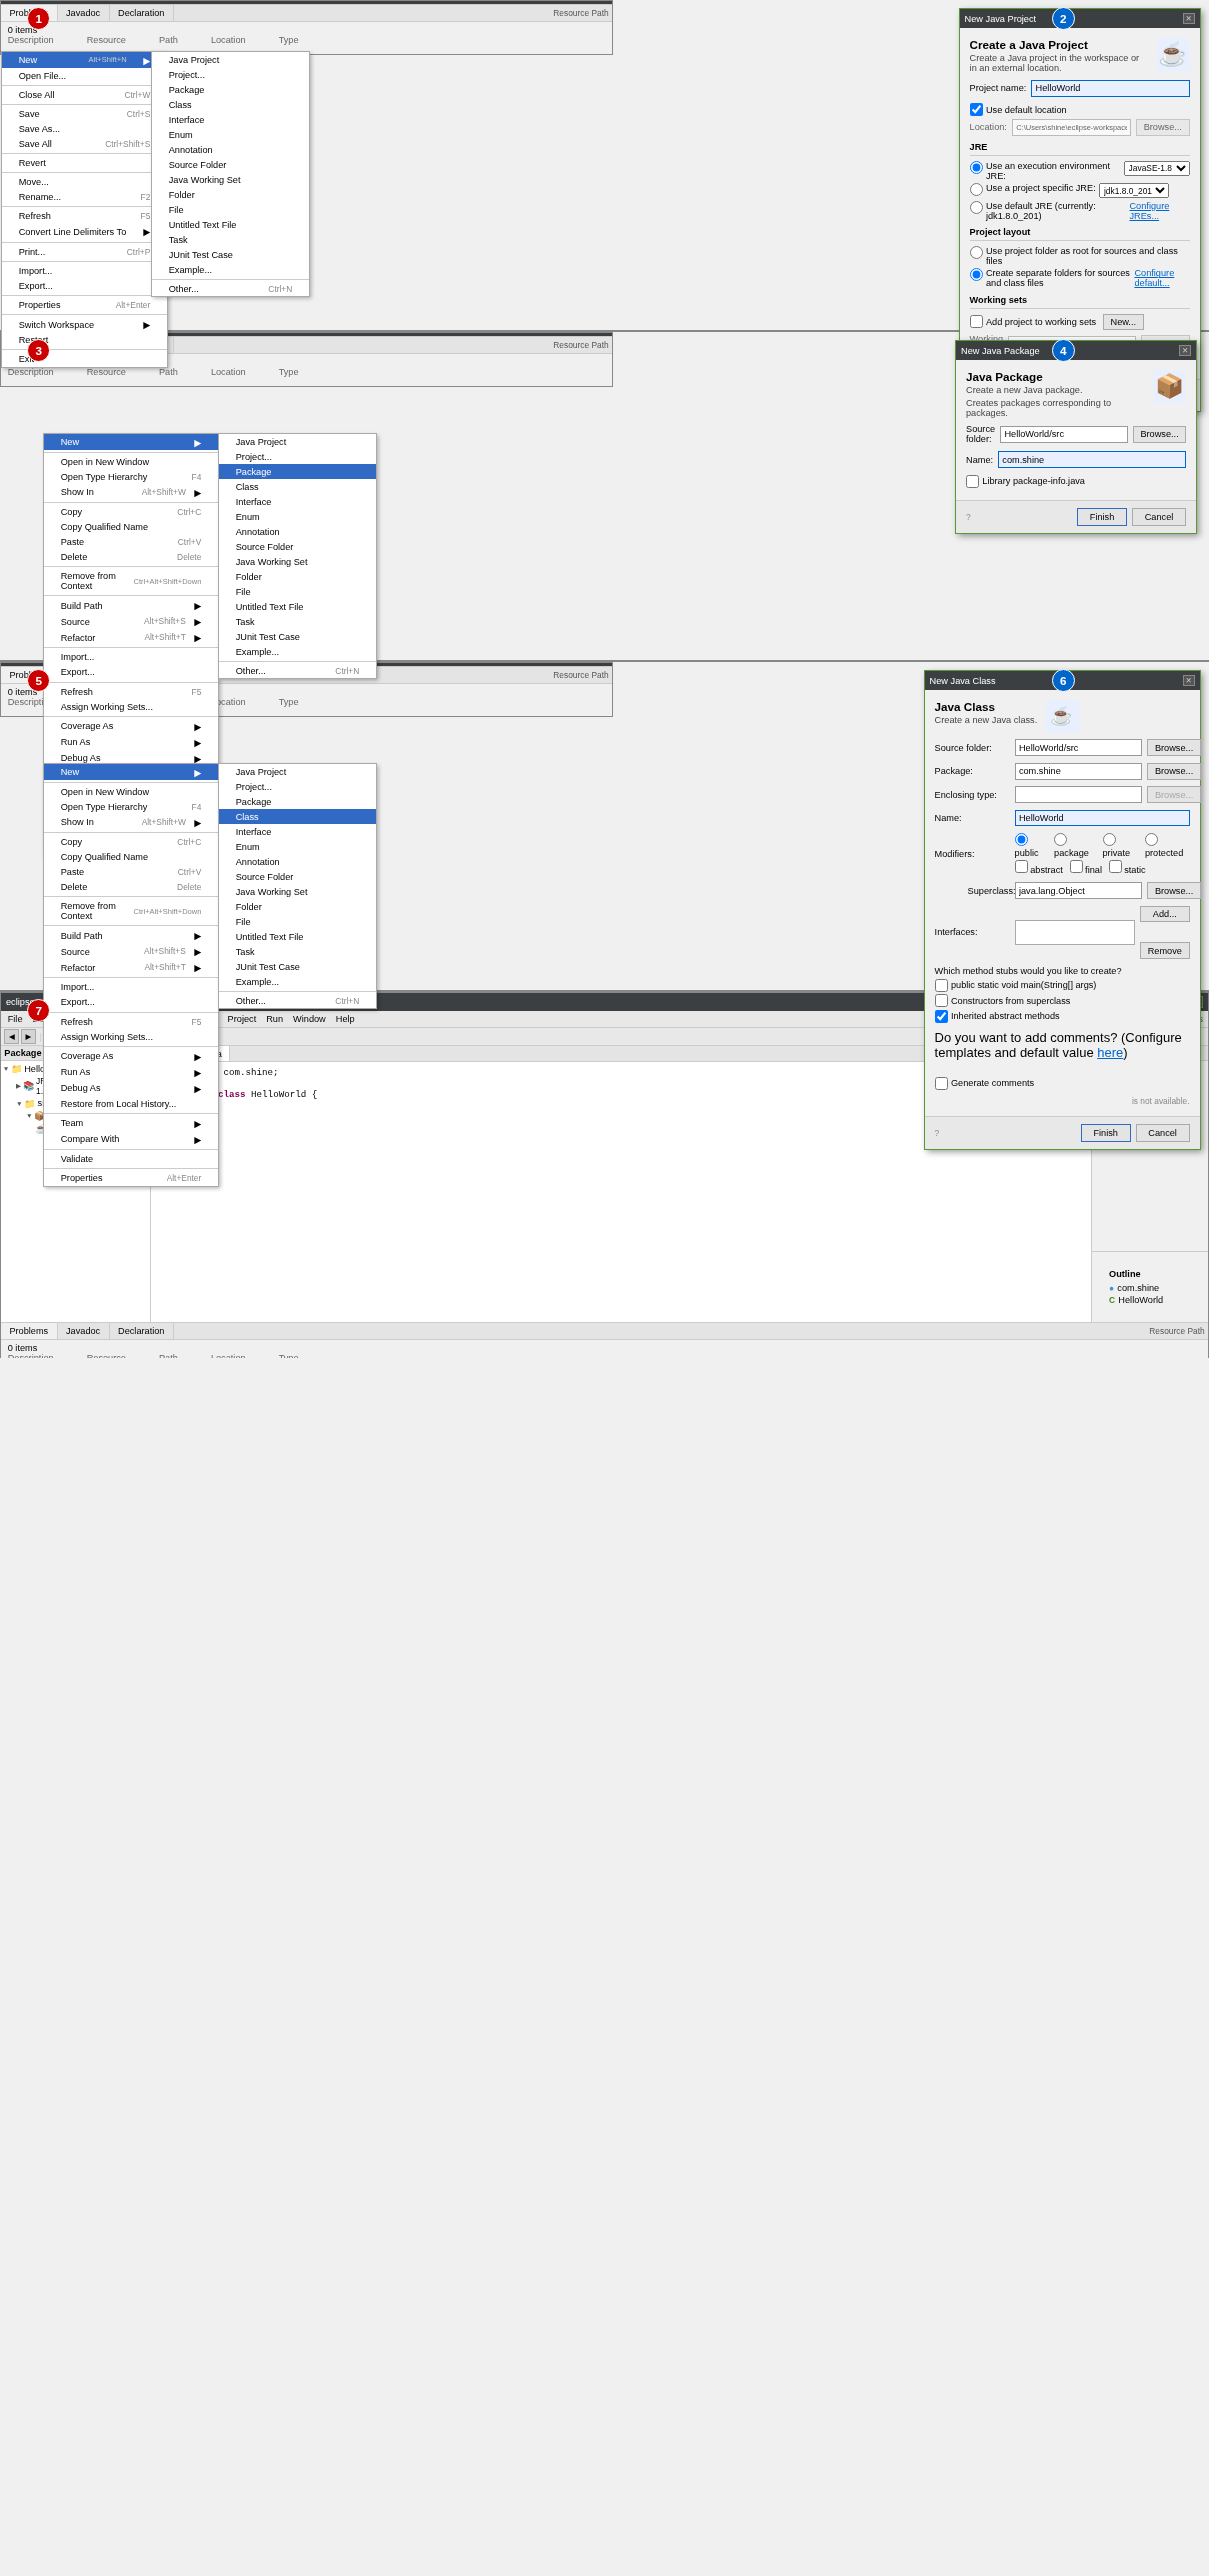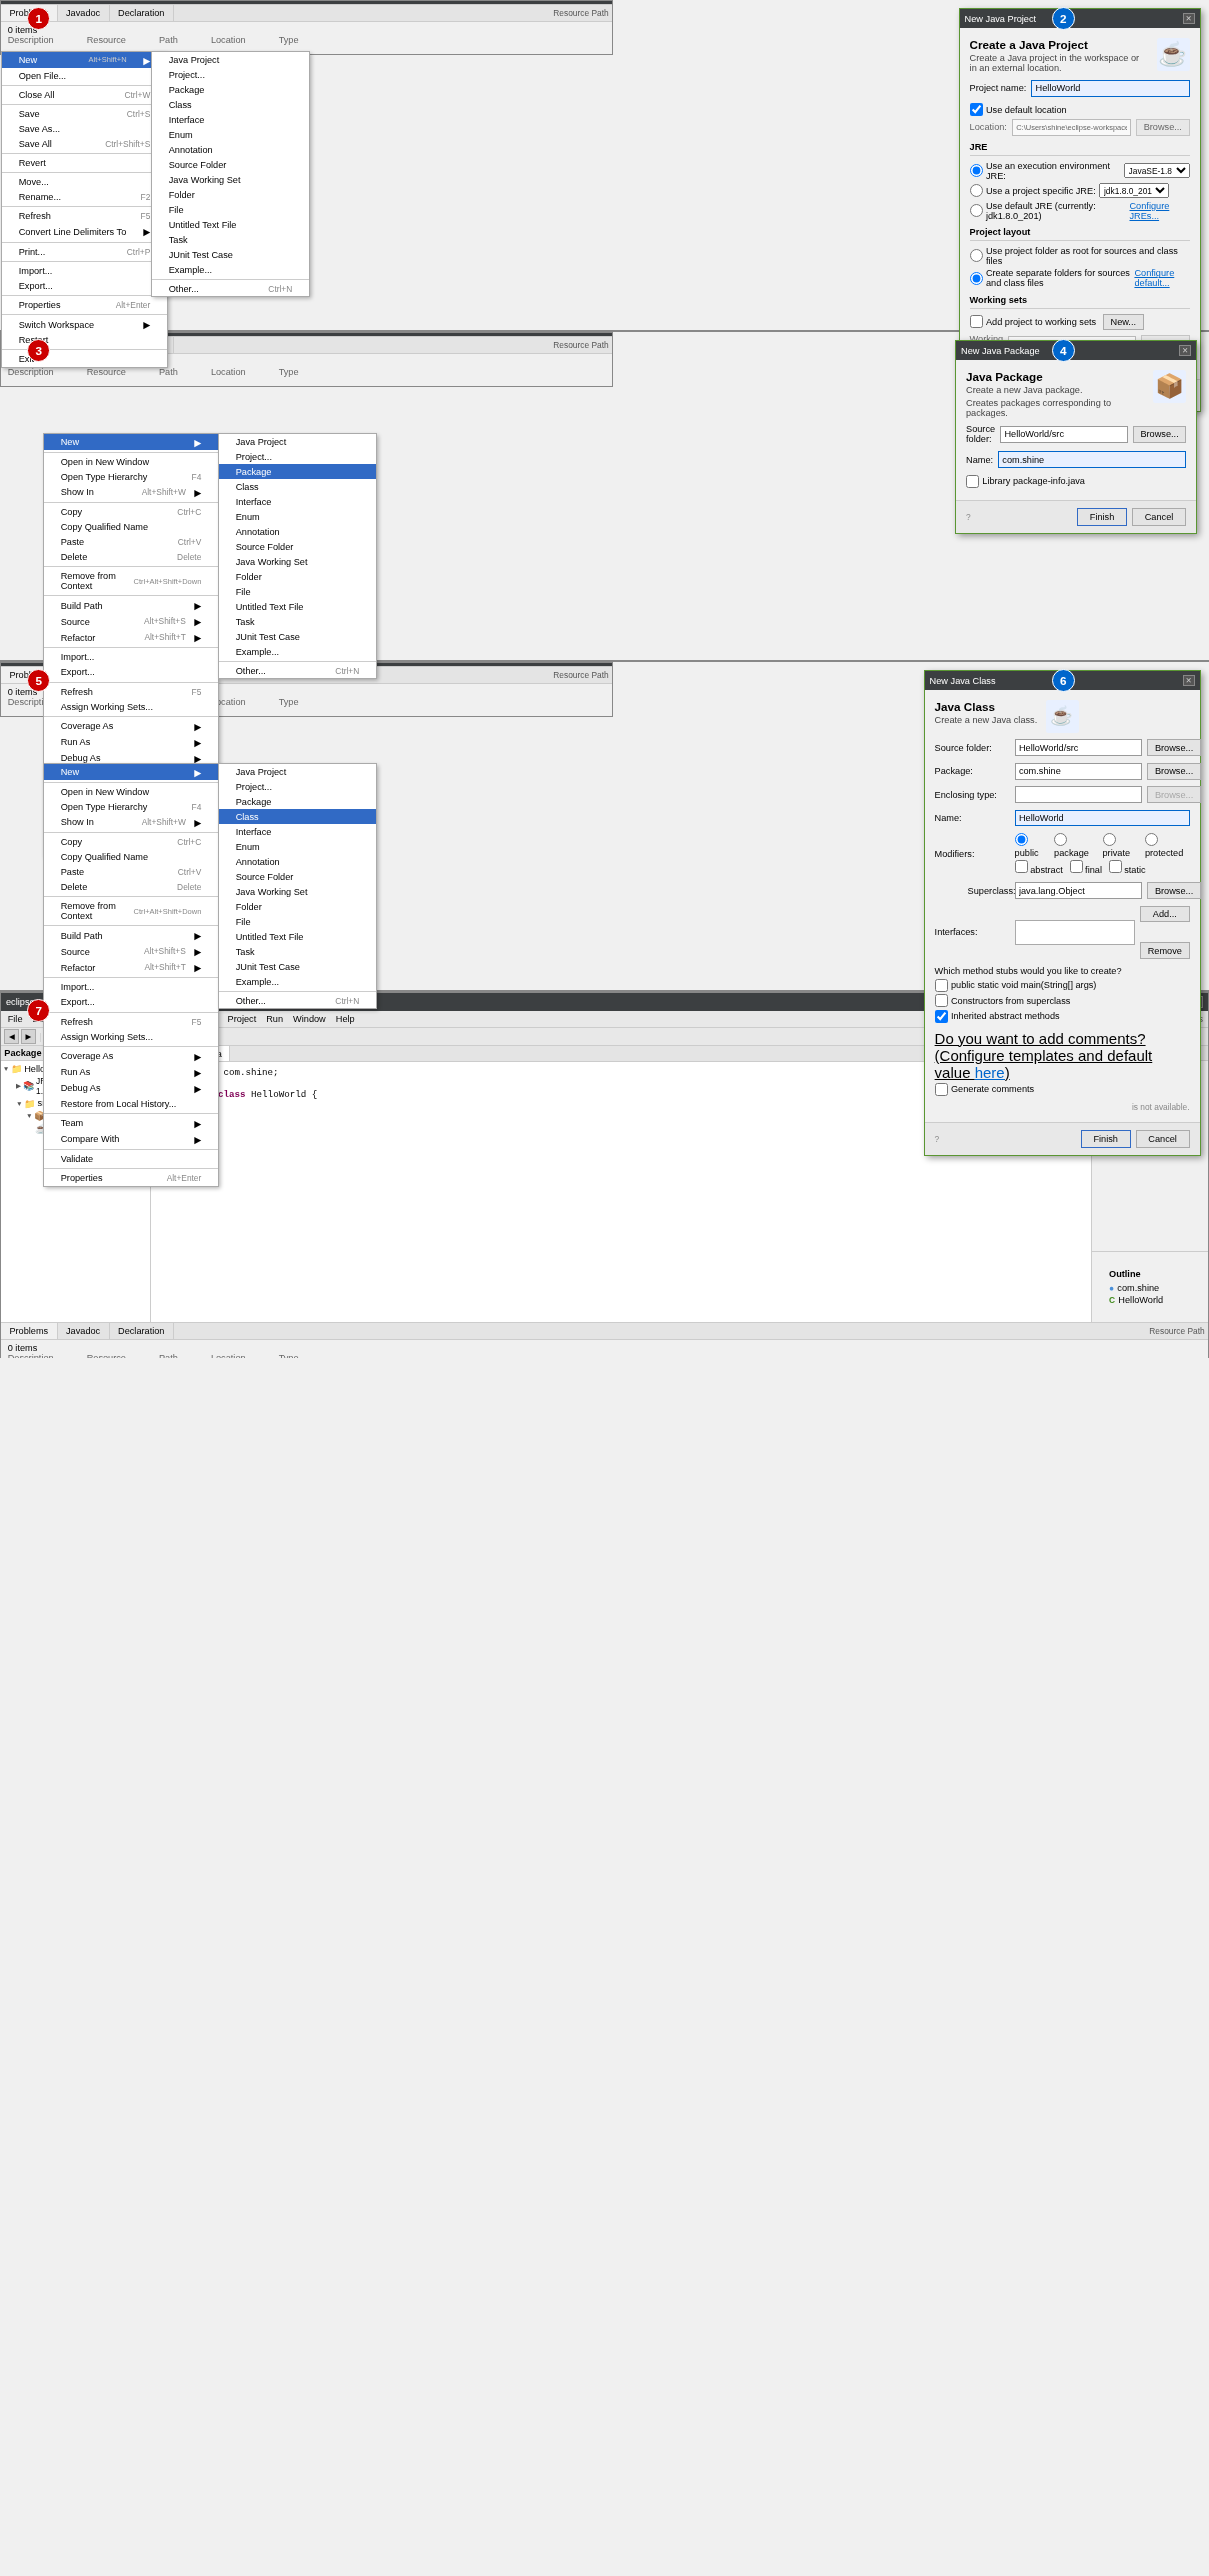--- a/index.html
+++ b/index.html
@@ -234,21 +234,21 @@
       font-weight: bold;
       border-bottom: 0.8px solid #ccc;
       padding-bottom: 2.5px;
       margin-bottom: 5px;
       margin-top: 6.7px;
     }
 
     .radio-group { margin: 3.3px 0; }
     .radio-item {
       display: flex;
-      align-items: center;
+      align-items: flex-start;
       gap: 3.3px;
       font-size: 9.2px;
       margin-bottom: 2.5px;
     }
 
     .checkbox-item {
       display: flex;
       align-items: center;
       gap: 3.3px;
       font-size: 9.2px;
@@ -1170,21 +1170,21 @@
           <input type="checkbox" style="">
           <span>Constructors from superclass</span>
         </div>
         <div class="checkbox-item">
           <input type="checkbox" checked="" style="">
           <span>Inherited abstract methods</span>
         </div>
       </div>
 
       <div class="form-group">
-        <div style="font-size:15px; margin-bottom:2px;text-decoration:underline;">Do you want to add comments? (Configure templates and default value <span class="link-text">here</span>)</div>
+        <div style="font-size:13px; margin-bottom:17px;">Do you want to add comments? (Configure templates and default value <span class="link-text">here</span>)</div>
         <div class="checkbox-item">
           <input type="checkbox" style="">
           <span>Generate comments</span>
         </div>
       </div>
 
       <div style="color:#888; font-size:8.4px; margin-top:3.3px; text-align:right;">is not available.</div>
     </div>
     <div class="dialog-footer">
       <div style="font-size:8.4px; color:#888; display:flex; align-items:center; margin-right:auto;">?</div>

